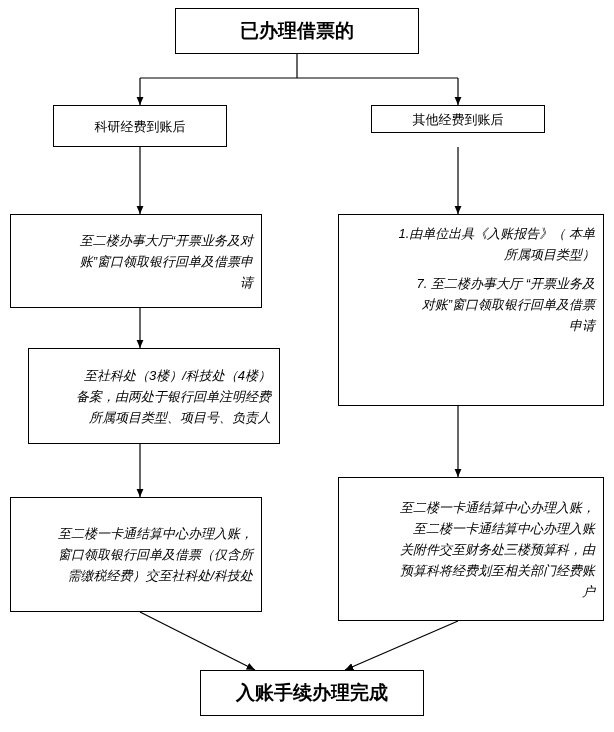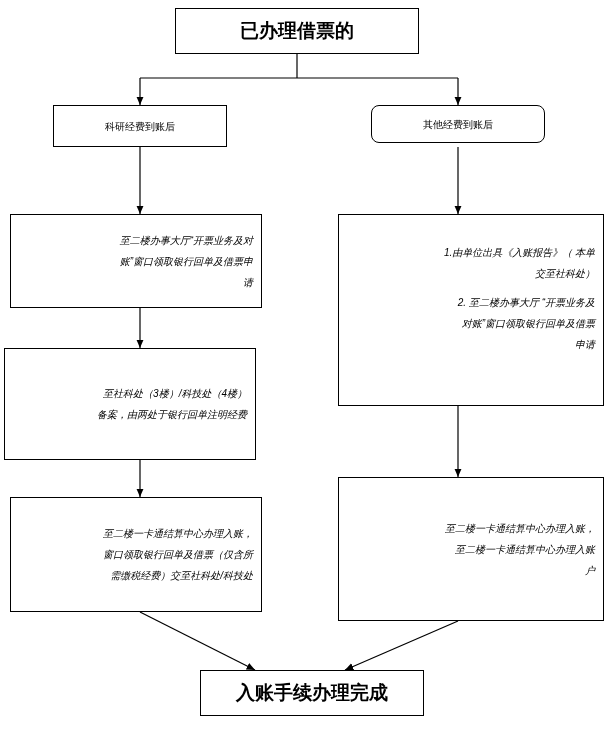--- a/index.html
+++ b/index.html
@@ -23,21 +23,21 @@
     height: 732px;
   }
   .node {
     position: absolute;
     box-sizing: border-box;
     border: 1px solid #000000;
     background: #ffffff;
     display: flex;
     flex-direction: column;
     justify-content: center;
-    font-size: 10px;
+    font-size: 13px;
     line-height: 21px;
     padding: 6px 8px;
     white-space: pre-wrap;
   }
   .node.title {
     font-size: 19px;
     font-weight: bold;
     text-align: center;
     align-items: center;
     justify-content: center;
@@ -103,53 +103,56 @@
   </svg>
 
   <div class="node title" style="left:175px; top:8px; width:244px; height:46px;">
     <span>已办理借票的</span>
   </div>
 
   <div class="node center" style="left:53px; top:105px; width:174px; height:42px;">
     <span>科研经费到账后</span>
   </div>
 
-  <div class="node center" style="left:371px; top:105px; width:174px; height:38px;border-radius:8px;">
+  <div class="node center" style="left:371px; top:105px; width:174px; height:28px;">
     <span>其他经费到账后</span>
   </div>
 
   <div class="node para" style="left:10px; top:214px; width:252px; height:94px;">
     <span class="line">至二楼办事大厅“开票业务及对</span>
     <span class="line">账”窗口领取银行回单及借票申</span>
     <span class="line">请</span>
   </div>
 
-  <div class="node para" style="left:4px; top:348px; width:252px; height:112px;">
+  <div class="node para" style="left:28px; top:348px; width:252px; height:96px;">
     <span class="line">至社科处（3楼）/科技处（4楼）</span>
     <span class="line">备案，由两处于银行回单注明经费</span>
+    <span class="line">所属项目类型、项目号、负责人</span>
   </div>
 
   <div class="node para" style="left:10px; top:497px; width:252px; height:115px;">
     <span class="line">至二楼一卡通结算中心办理入账，</span>
     <span class="line">窗口领取银行回单及借票（仅含所</span>
     <span class="line">需缴税经费）交至社科处/科技处</span>
   </div>
 
-  <div class="node para" style="left:338px; top:214px; width:266px; height:192px; justify-content:flex-start; padding-top:27px;">
+  <div class="node para" style="left:338px; top:214px; width:266px; height:192px; justify-content:flex-start; padding-top:8px;">
     <span class="line">1.由单位出具《入账报告》（ 本单</span>
-    <span class="line">交至社科处）</span>
+    <span class="line">所属项目类型）</span>
     <span class="gap"></span>
-    <span class="line">2. 至二楼办事大厅 “开票业务及</span>
+    <span class="line">7. 至二楼办事大厅 “开票业务及</span>
     <span class="line">对账”窗口领取银行回单及借票</span>
     <span class="line">申请</span>
   </div>
 
   <div class="node para" style="left:338px; top:477px; width:266px; height:144px;">
     <span class="line">至二楼一卡通结算中心办理入账，</span>
     <span class="line">至二楼一卡通结算中心办理入账</span>
+    <span class="line">关附件交至财务处三楼预算科，由</span>
+    <span class="line">预算科将经费划至相关部门经费账</span>
     <span class="line">户</span>
   </div>
 
   <div class="node title" style="left:200px; top:670px; width:224px; height:46px;">
     <span>入账手续办理完成</span>
   </div>
 
 </div>
 
 </body></html>

